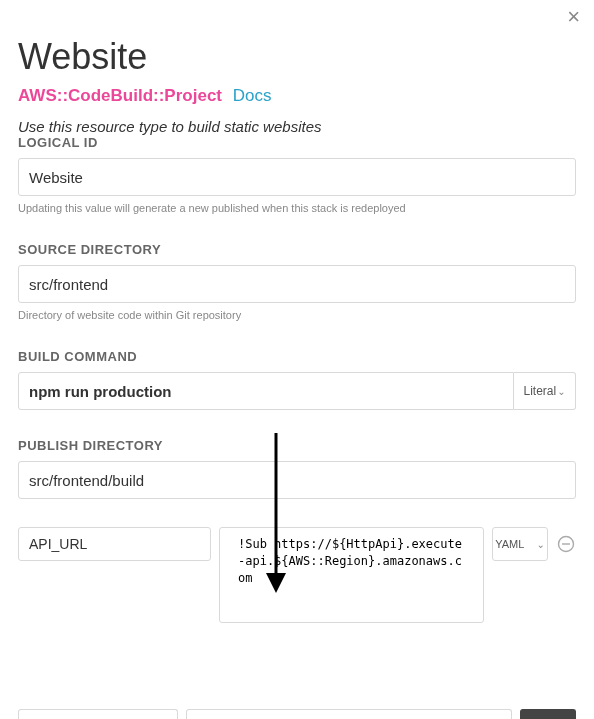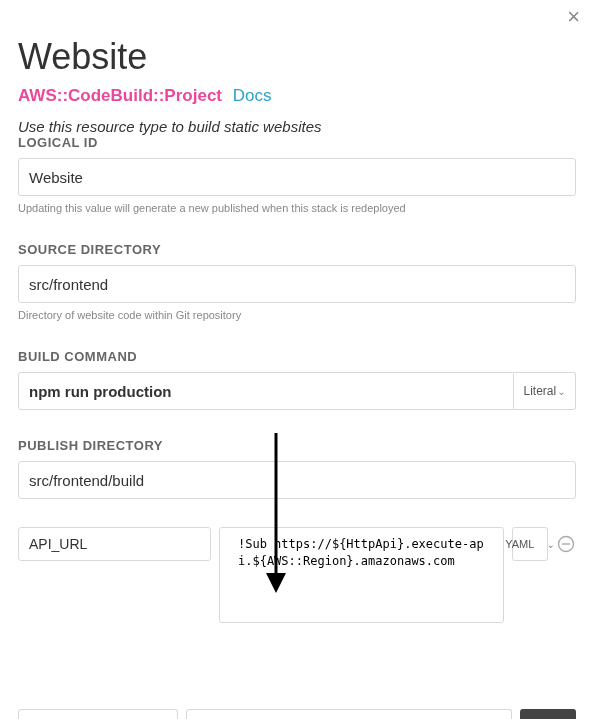--- a/index.html
+++ b/index.html
@@ -128,21 +128,21 @@
       background: #fff;
       padding: 8px 18px;
       font-family: ui-monospace, SFMono-Regular, Menlo, Consolas, monospace;
       font-size: 12px;
       color: #000000;
       white-space: pre-wrap;
       word-break: break-all;
       line-height: 1.4;
     }
     .env-mode {
-      width: 36px;
+      width: 56px;
       height: 34px;
       border: 1px solid #d9d9d9;
       border-radius: 3px;
       background: #fff;
       display: flex;
       align-items: center;
       justify-content: center;
       font-size: 11px;
       color: #555;
       cursor: pointer;

